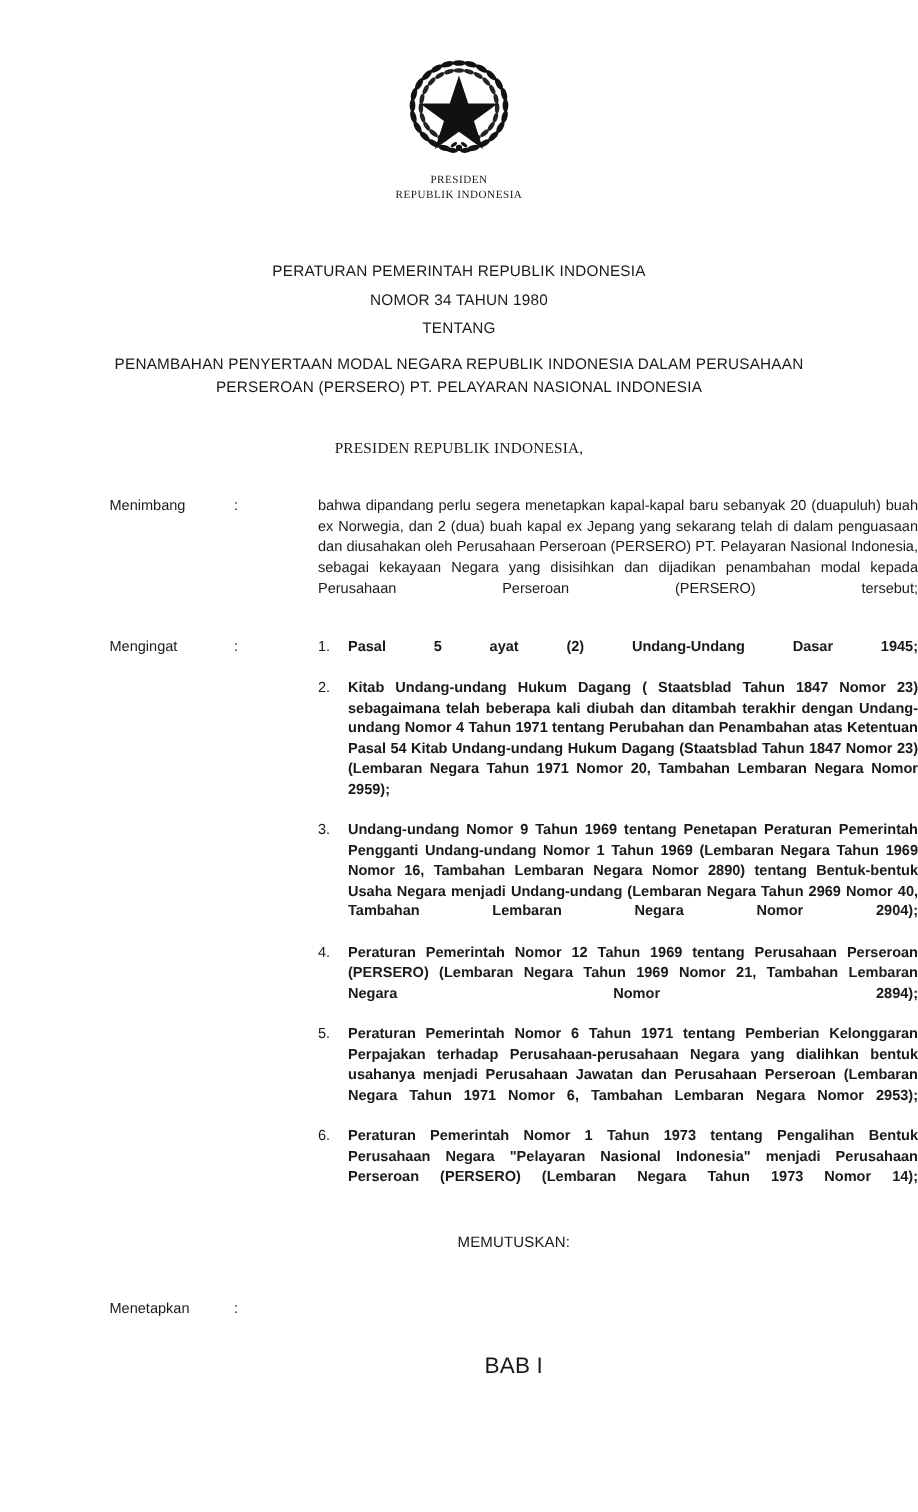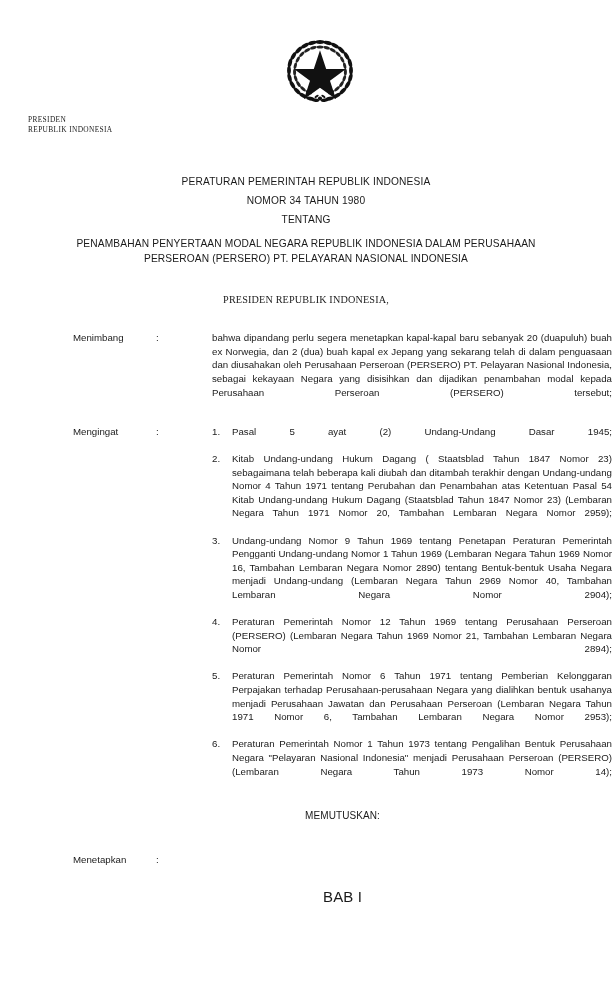--- a/index.html
+++ b/index.html
@@ -19,21 +19,21 @@
   .page {
     width: 612px;
     height: 1008px;
     position: relative;
     box-sizing: border-box;
   }
 
   
   .emblem-block {
     padding-top: 36px;
-    padding-left: 28px;
+    text-align: center;
   }
   .emblem-wrap {
     width: 96px;
     height: 76px;
     margin: 0 auto;
     position: relative;
   }
   .emblem-svg { display: block; width: 96px; height: 76px; }
 
   .emblem-caption {
@@ -117,20 +117,21 @@
     line-height: 13.6px;
   }
   ol.numlist > li .num {
     width: 20px;
     flex: 0 0 20px;
   }
   ol.numlist > li .txt {
     flex: 1 1 auto;
     text-align: justify;
     text-justify: inter-word;
+    font-weight: bold;
   }
   
   ol.numlist > li .txt::after,
   .row-content p::after {
     content: "";
     display: inline-block;
     width: 100%;
   }
 
   .memutuskan {

